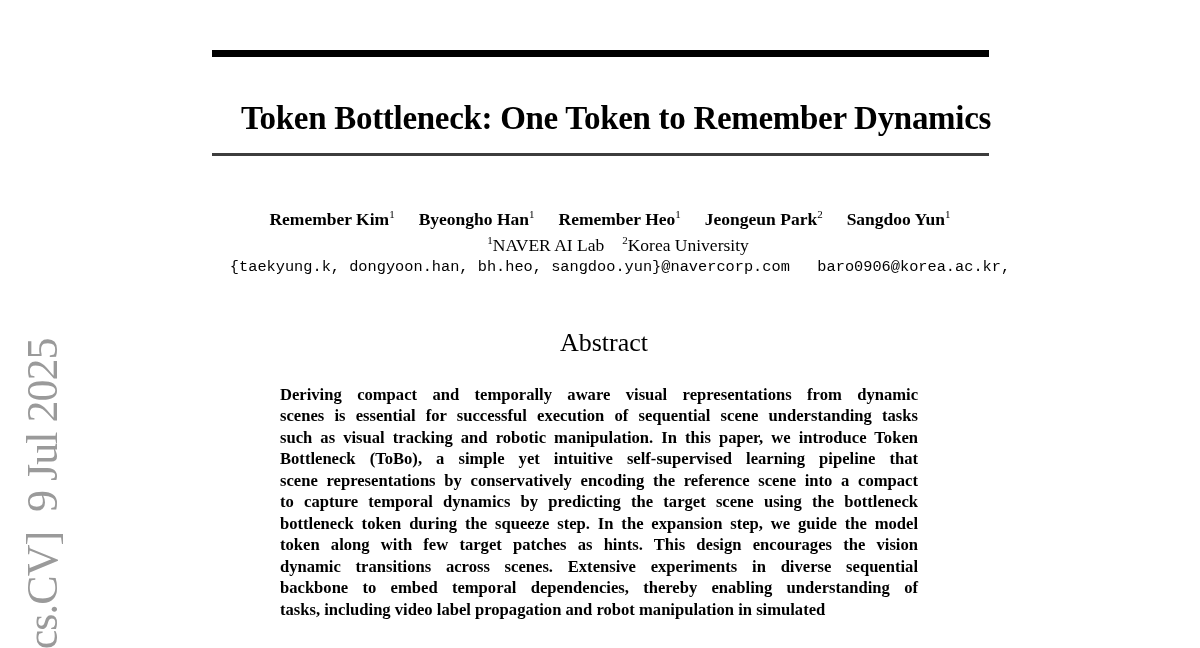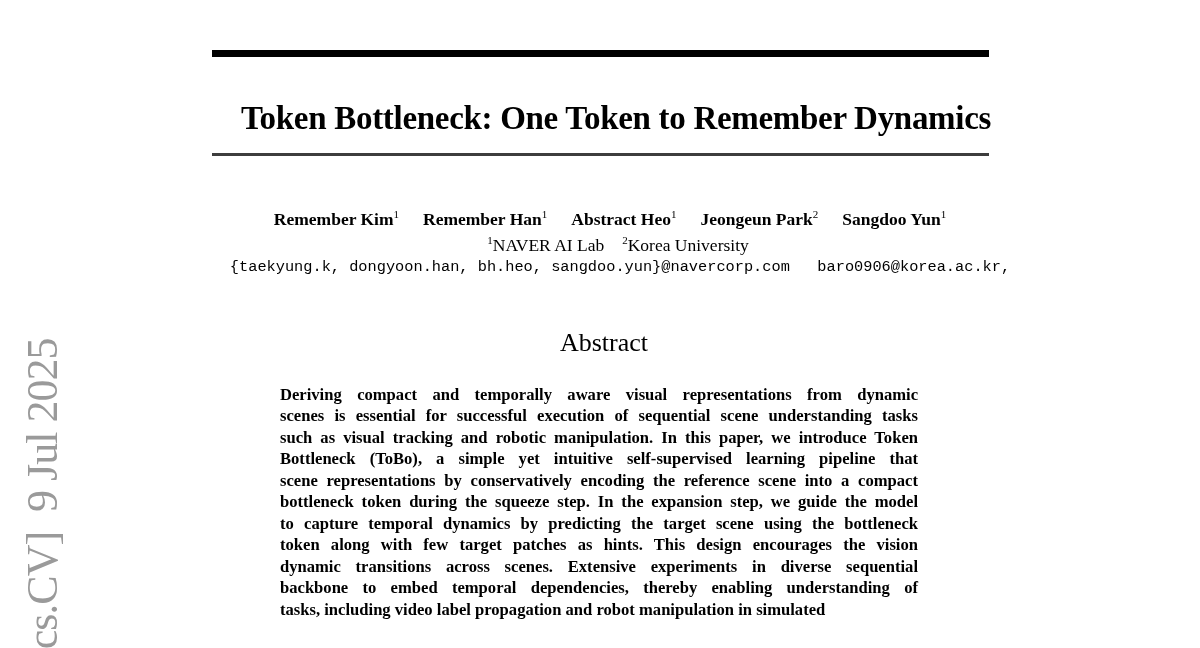--- a/index.html
+++ b/index.html
@@ -145,22 +145,22 @@
 
   <div class="rule-thick"></div>
 
   <h1 class="title">Token Bottleneck: One Token to Remember Dynamics</h1>
 
   <div class="rule-thin"></div>
 
   <div class="authors">
 
   <span class="author"><span>Remember Kim</span><sup>1</sup></span>
-      <span class="author"><span>Remember Han</span><sup>1</sup></span>
-      <span class="author"><span>Abstract Heo</span><sup>1</sup></span>
+      <span class="author"><span>Byeongho Han</span><sup>1</sup></span>
+      <span class="author"><span>Remember Heo</span><sup>1</sup></span>
       <span class="author"><span>Jeongeun Park</span><sup>2</sup></span>
       <span class="author"><span>Sangdoo Yun</span><sup>1</sup></span>
     </div>
 
   <div class="affils">
 
   <span class="affil"><sup>1</sup><span>NAVER AI Lab</span></span>
       <span class="affil"><sup>2</sup><span>Korea University</span></span>
     </div>
 
@@ -168,21 +168,21 @@
 
   <h2 class="abstract-heading">Abstract</h2>
 
   <div class="abstract-body">
 
   <div class="abs-line">Deriving compact and temporally aware visual representations from dynamic</div>
       <div class="abs-line">scenes is essential for successful execution of sequential scene understanding tasks</div>
       <div class="abs-line">such as visual tracking and robotic manipulation. In this paper, we introduce Token</div>
       <div class="abs-line">Bottleneck (ToBo), a simple yet intuitive self-supervised learning pipeline that</div>
       <div class="abs-line">scene representations by conservatively encoding the reference scene into a compact</div>
+      <div class="abs-line">to capture temporal dynamics by predicting the target scene using the bottleneck</div>
       <div class="abs-line">bottleneck token during the squeeze step. In the expansion step, we guide the model</div>
-      <div class="abs-line">to capture temporal dynamics by predicting the target scene using the bottleneck</div>
       <div class="abs-line">token along with few target patches as hints. This design encourages the vision</div>
       <div class="abs-line">dynamic transitions across scenes. Extensive experiments in diverse sequential</div>
       <div class="abs-line">backbone to embed temporal dependencies, thereby enabling understanding of</div>
       <div class="abs-line">tasks, including video label propagation and robot manipulation in simulated</div>
     </div>
 
 </div>
 
 </body></html>

